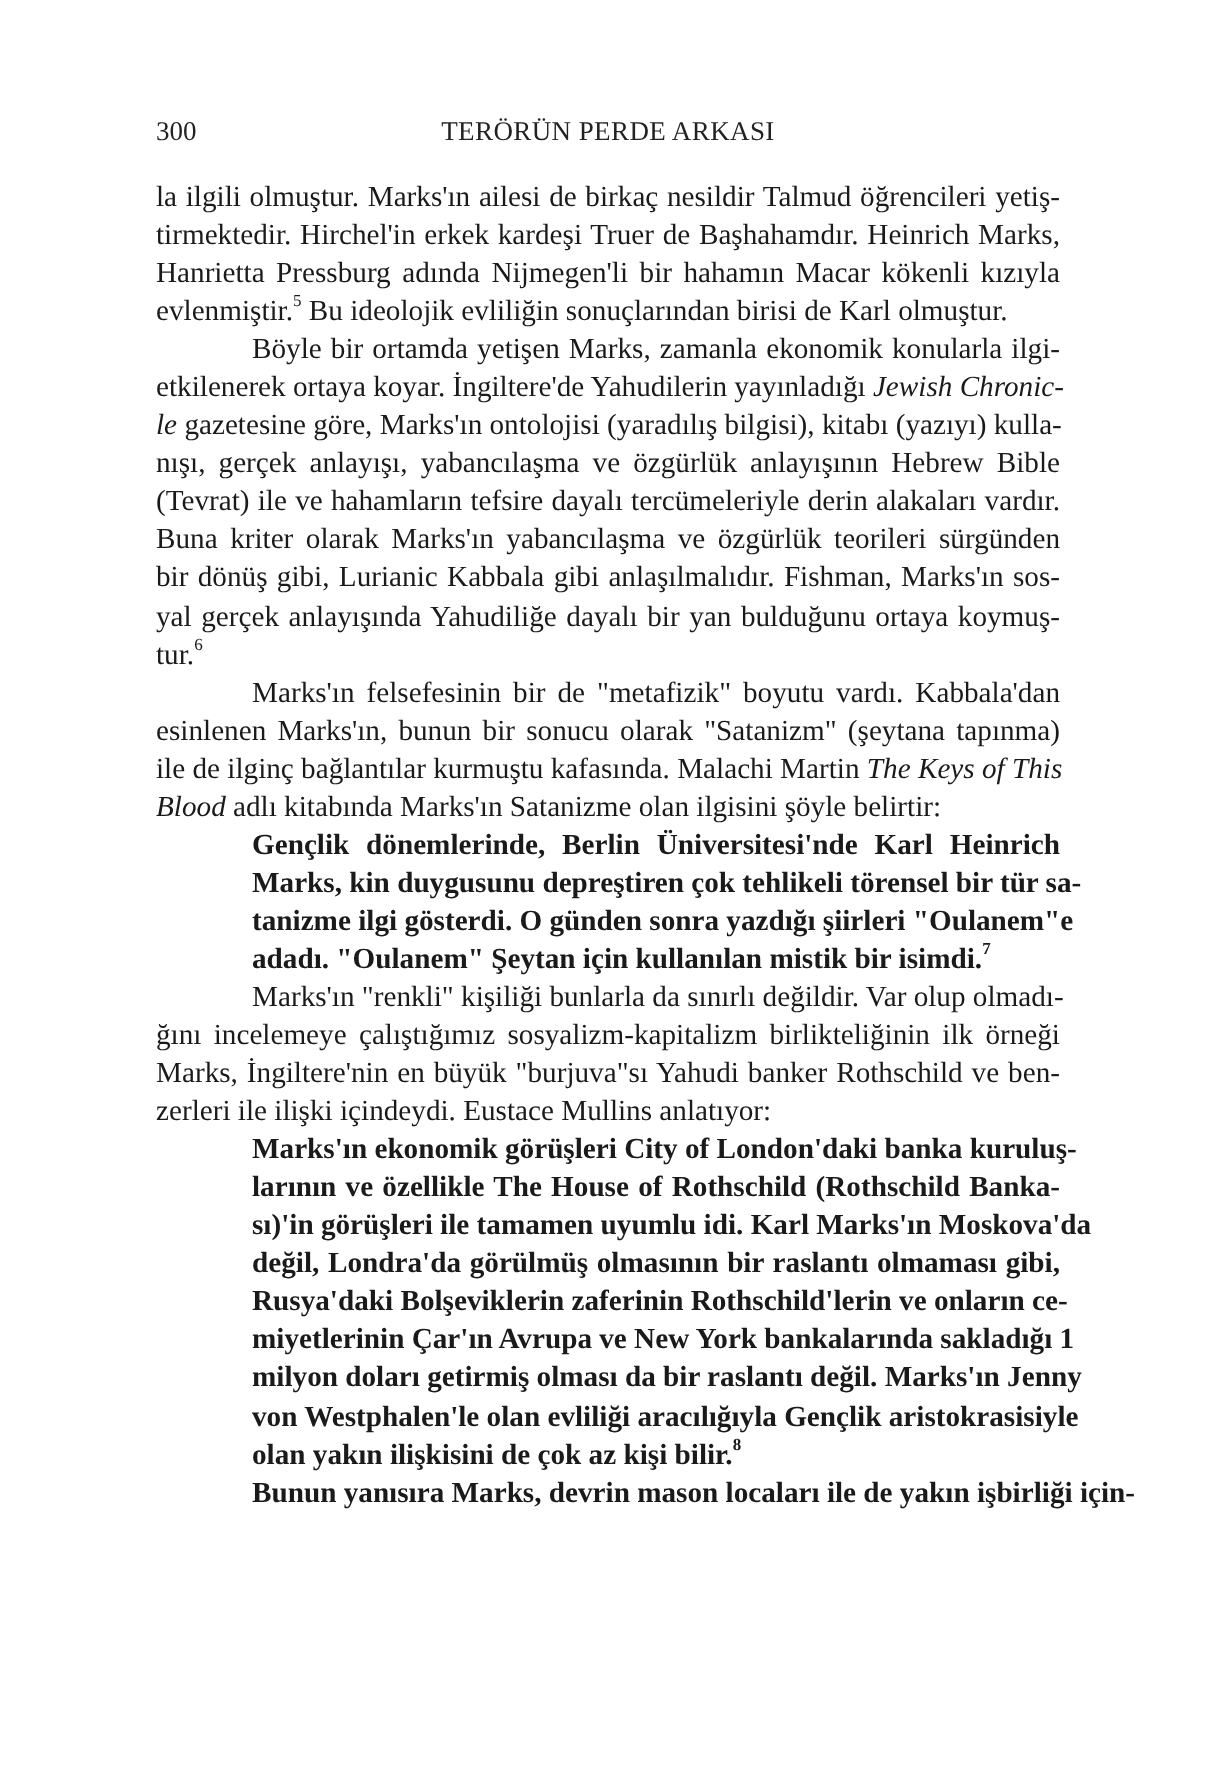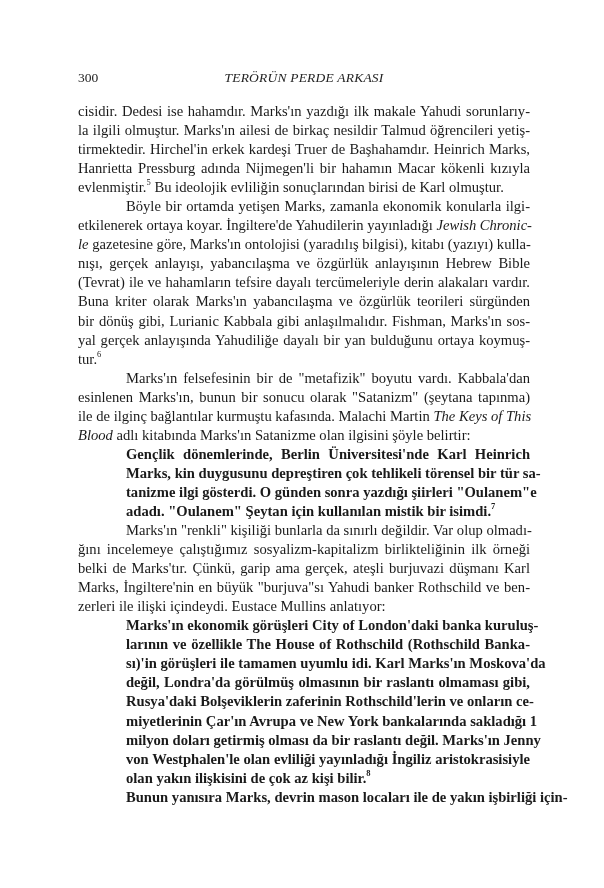--- a/index.html
+++ b/index.html
@@ -11,42 +11,41 @@
     width: 604px;
     height: 888px;
     position: relative;
     overflow: hidden;
     font-family: "Liberation Serif", "DejaVu Serif", serif;
     color: #1a1a1a;
   }
   .page {
     position: absolute;
     left: 78px;
-    top: 68px;
+    top: 56px;
     width: 452px;
   }
   .running-head {
     position: relative;
     height: 20px;
     font-size: 13.5px;
     line-height: 20px;
     color: #222;
   }
   .running-head .folio {
     position: absolute;
     left: 0;
     top: 0;
   }
   .running-head .title {
     position: absolute;
     left: 0;
     right: 0;
     text-align: center;
     letter-spacing: 0.2px;
-    font-style: italic;
   }
   .body-text {
     margin-top: 14px;
     font-size: 14.6px;
     line-height: 19.05px;
     text-align: justify;
   }
   .line {
     display: block;
     white-space: nowrap;
@@ -82,21 +81,20 @@
 <div class="page">
 
   <div class="running-head">
     <span class="folio">300</span>
     <span class="title">TERÖRÜN PERDE ARKASI</span>
   </div>
 
   <div class="body-text">
 
     <div>
-      <span class="line">cisidir. Dedesi ise hahamdır. Marks'ın yazdığı ilk makale Yahudi sorunlarıy-</span>
       <span class="line">la ilgili olmuştur. Marks'ın ailesi de birkaç nesildir Talmud öğrencileri yetiş-</span>
       <span class="line">tirmektedir. Hirchel'in erkek kardeşi Truer de Başhahamdır. Heinrich Marks,</span>
       <span class="line">Hanrietta Pressburg adında Nijmegen'li bir hahamın Macar kökenli kızıyla</span>
       <span class="line last"><span>evlenmiştir.</span><sup>5</sup><span> Bu ideolojik evliliğin sonuçlarından birisi de Karl olmuştur.</span></span>
     </div>
 
     <div>
       <span class="line indent">Böyle bir ortamda yetişen Marks, zamanla ekonomik konularla ilgi-</span>
       <span class="line"><span>etkilenerek ortaya koyar. İngiltere'de Yahudilerin yayınladığı </span><em>Jewish Chronic-</em></span>
       <span class="line"><em>le</em><span> gazetesine göre, Marks'ın ontolojisi (yaradılış bilgisi), kitabı (yazıyı) kulla-</span></span>
@@ -118,34 +116,33 @@
     <div class="quote">
       <span class="line">Gençlik dönemlerinde, Berlin Üniversitesi'nde Karl Heinrich</span>
       <span class="line">Marks, kin duygusunu depreştiren çok tehlikeli törensel bir tür sa-</span>
       <span class="line">tanizme ilgi gösterdi. O günden sonra yazdığı şiirleri "Oulanem"e</span>
       <span class="line last"><span>adadı. "Oulanem" Şeytan için kullanılan mistik bir isimdi.</span><sup>7</sup></span>
     </div>
 
     <div>
       <span class="line indent">Marks'ın "renkli" kişiliği bunlarla da sınırlı değildir. Var olup olmadı-</span>
       <span class="line">ğını incelemeye çalıştığımız sosyalizm-kapitalizm birlikteliğinin ilk örneği</span>
-      <span class="line">belki de Marks'tır. Çünkü, garip ama gerçek, ateşli burjuvazi düşmanı Karl</span>
       <span class="line">Marks, İngiltere'nin en büyük "burjuva"sı Yahudi banker Rothschild ve ben-</span>
       <span class="line last">zerleri ile ilişki içindeydi. Eustace Mullins anlatıyor:</span>
     </div>
 
     <div class="quote">
       <span class="line">Marks'ın ekonomik görüşleri City of London'daki banka kuruluş-</span>
       <span class="line">larının ve özellikle The House of Rothschild (Rothschild Banka-</span>
       <span class="line">sı)'in görüşleri ile tamamen uyumlu idi. Karl Marks'ın Moskova'da</span>
       <span class="line">değil, Londra'da görülmüş olmasının bir raslantı olmaması gibi,</span>
       <span class="line">Rusya'daki Bolşeviklerin zaferinin Rothschild'lerin ve onların ce-</span>
       <span class="line">miyetlerinin Çar'ın Avrupa ve New York bankalarında sakladığı 1</span>
       <span class="line">milyon doları getirmiş olması da bir raslantı değil. Marks'ın Jenny</span>
-      <span class="line">von Westphalen'le olan evliliği yayınladığı İngiliz aristokrasisiyle</span>
+      <span class="line">von Westphalen'le olan evliliği aracılığıyla Gençlik aristokrasisiyle</span>
       <span class="line last"><span>olan yakın ilişkisini de çok az kişi bilir.</span><sup>8</sup></span>
     </div>
 
     <div class="quote">
       <span class="line">Bunun yanısıra Marks, devrin mason locaları ile de yakın işbirliği için-</span>
     </div>
 
   </div>
 </div>
 

